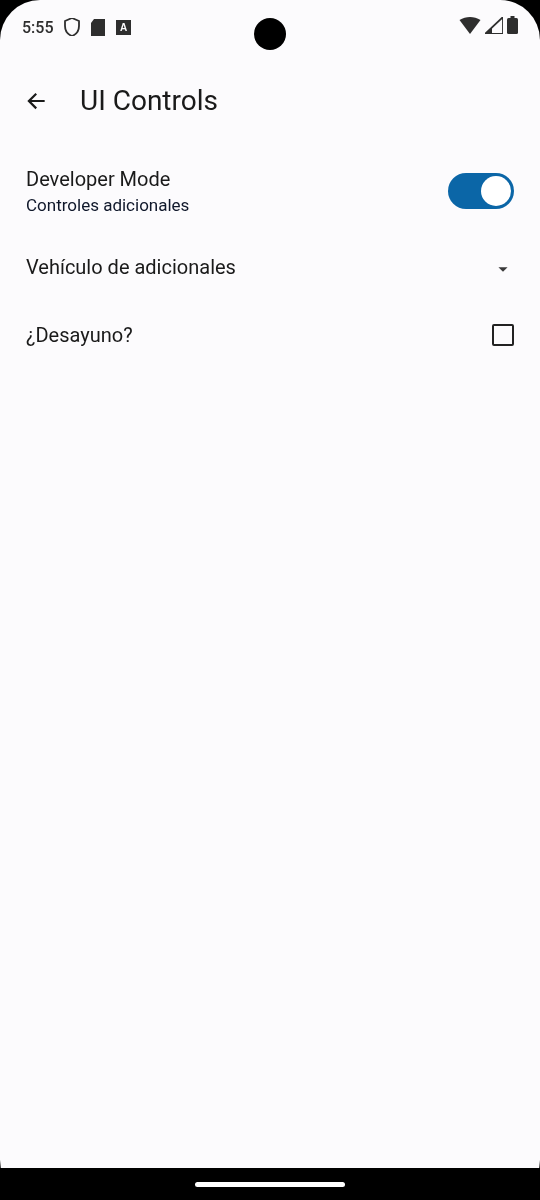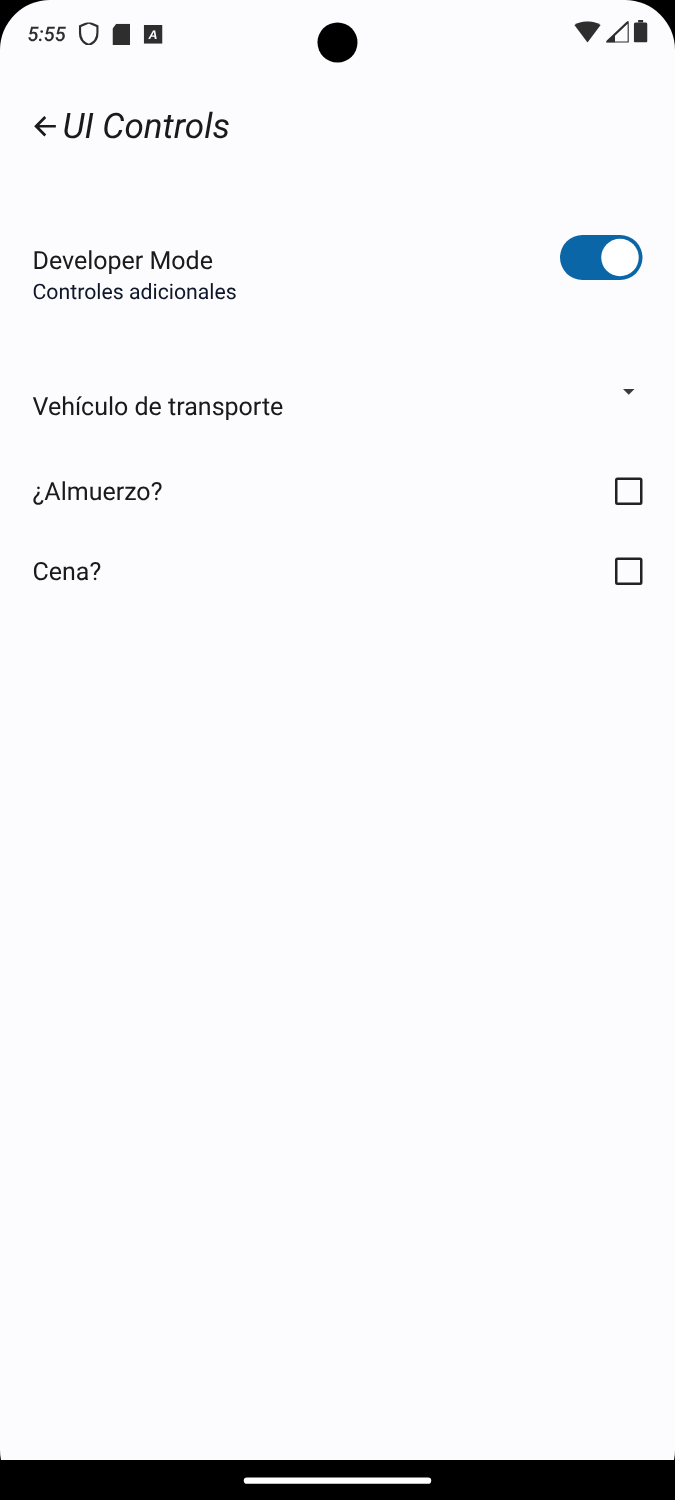--- a/index.html
+++ b/index.html
@@ -28,21 +28,20 @@
       padding: 0 22px;
       font-size: 16px;
       color: #2e2e2e;
       position: relative;
     }
     .status-left {
       display: flex;
       align-items: center;
       gap: 10px;
       font-weight: 500;
-      font-style: italic;
     }
     .status-icn {
       width: 16px;
       height: 16px;
       display: inline-flex;
       align-items: center;
       justify-content: center;
     }
     .camera-notch {
       position: absolute;
@@ -56,21 +55,21 @@
     }
     .status-right {
       display: flex;
       align-items: center;
       gap: 4px;
     }
     .app-bar {
       display: flex;
       align-items: center;
       padding: 30px 22px 20px;
-      font-style: italic;
+      gap: 30px;
     }
     .back-arrow {
       width: 28px;
       height: 28px;
       display: flex;
       align-items: center;
       justify-content: center;
       cursor: pointer;
     }
     .app-title {
@@ -81,21 +80,21 @@
     .content {
       padding: 10px 0;
     }
     .row {
       display: flex;
       justify-content: space-between;
       align-items: center;
       padding: 20px 26px;
       cursor: pointer;
     }
-    .row-text { flex: 1; margin-top: 29px; }
+    .row-text { flex: 1; }
     .row-title {
       font-size: 20px;
       color: #1a1a1a;
       font-weight: 400;
       margin-bottom: 4px;
     }
     .row-subtitle {
       font-size: 17px;
       color: #0f172a;
       font-weight: 400;
@@ -211,37 +210,33 @@
       <div class="row-title">Developer Mode</div>
       <div class="row-subtitle">Controles adicionales</div>
     </div>
     <div class="switch">
       <div class="switch-thumb"></div>
     </div>
   </div>
 
   <div class="row">
     <div class="row-text">
-      <div class="row-title">Vehículo de transporte</div>
+      <div class="row-title">Vehículo de adicionales</div>
     </div>
     <div class="chevron">
       <svg width="22" height="22" viewBox="0 0 24 24">
           <path d="M7 10l5 5 5-5z" fill="#3a3a3a"></path>
         </svg>
     </div>
   </div>
 
   <div class="row">
-    <div class="row-single-title">¿Almuerzo?</div>
+    <div class="row-single-title">¿Desayuno?</div>
     <div class="checkbox"></div>
   </div>
 
 
-  <div class="row">
-    <div class="row-single-title">Cena?</div>
-    <div class="checkbox"></div>
-  </div>
 
 </div>
 
 <div class="nav-bar">
   <div class="nav-handle"></div>
 </div>
 
 </body></html>

